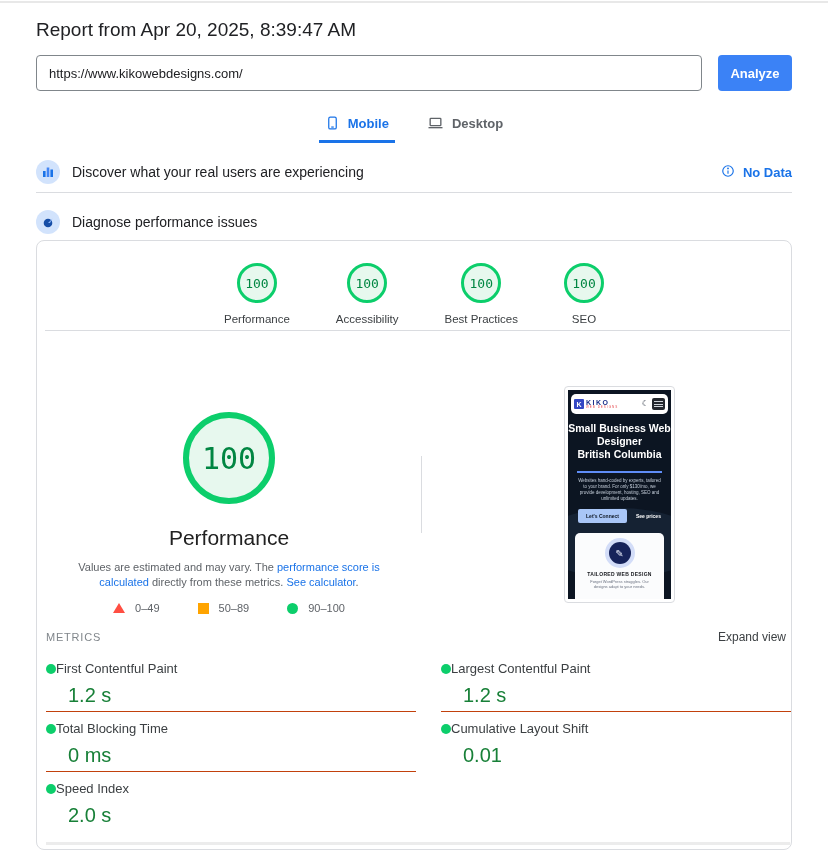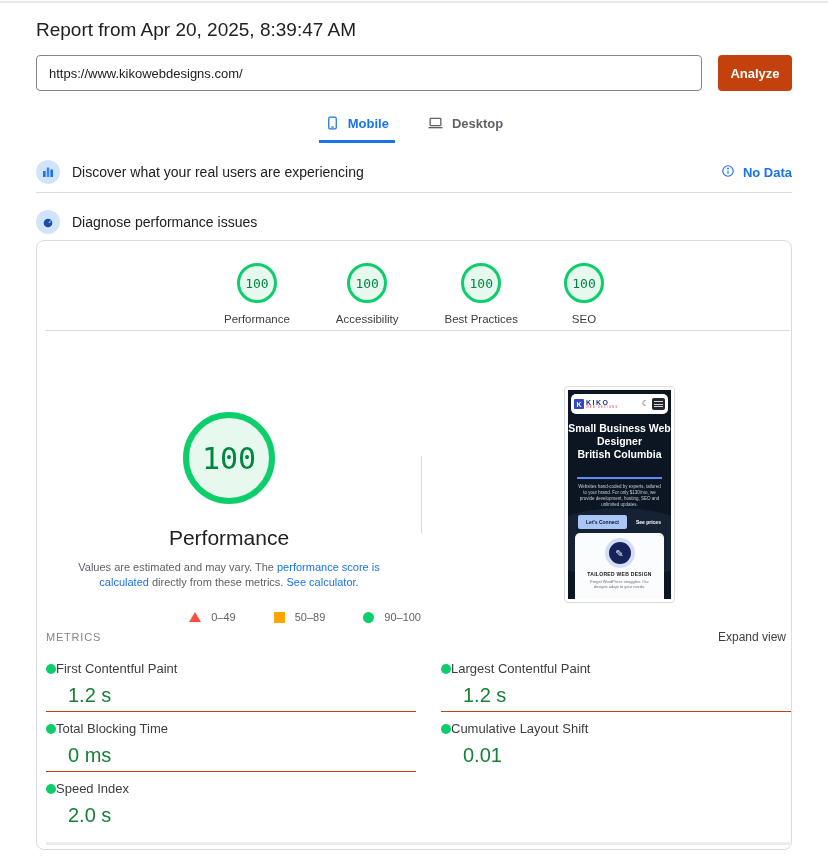--- a/index.html
+++ b/index.html
@@ -8,21 +8,21 @@
   .top-rule { height: 2px; background: #e8e8e8; margin-top: 1px; }
   .page { padding: 0 36px; }
 
   
   .report-title { margin-top: 15px; font-size: 19px; font-weight: 400; color: #202124; line-height: 24px; }
 
   
   .url-row { display: flex; gap: 16px; margin-top: 13px; border-radius: 10px; }
   .url-input { flex: 1; height: 36px; border: 1px solid #80868b; border-radius: 4px;
     font-size: 13px; color: #202124; padding: 0 12px; font-family: "Liberation Sans", sans-serif; outline: none; }
-  .analyze-btn { width: 74px; height: 36px; background: #c2410c; color: #fff; border: none;
+  .analyze-btn { width: 74px; height: 36px; background: #3b82f6; color: #fff; border: none;
     border-radius: 4px; font-size: 13px; font-weight: 700; cursor: pointer; font-family: "Liberation Sans", sans-serif; }
 
   
   .tabs { display: flex; justify-content: center; gap: 26px; margin-top: 20px; }
   .tab { display: flex; align-items: center; gap: 8px; padding: 4px 6px 9px; font-size: 13px;
     font-weight: 700; color: #5f6368; cursor: pointer; border-bottom: 3px solid transparent; }
   .tab.active { color: #1a73e8; border-bottom-color: #1a73e8; }
   .tab svg { display: block; }
 
   
@@ -50,21 +50,21 @@
 
   
   .perf-section { position: relative; height: 299px; }
   .gauge-col { position: absolute; left: 0; top: 0; width: 384px; text-align: center; }
   .big-gauge { width: 92px; height: 92px; margin: 81px auto 0; border: 6px solid #0cce6b;
     border-radius: 50%; background: #e7f8ee; color: #018642; display: flex; align-items: center;
     justify-content: center; font-family: "DejaVu Sans Mono", monospace; font-size: 30px; }
   .gauge-title { margin-top: 22px; font-size: 21px; color: #212121; font-weight: 400; }
   .disclaimer { width: 345px; margin: 10px auto 0; font-size: 11px; line-height: 15px; color: #5f6368; }
   .disclaimer a { color: #1a73e8; text-decoration: none; cursor: pointer; }
-  .legend { display: flex; justify-content: flex-end; align-items: center; gap: 38px; margin-top: 21px;
+  .legend { display: flex; justify-content: center; align-items: center; gap: 38px; margin-top: 12px;
     font-size: 11px; color: #5f6368; }
   .legend-item { display: flex; align-items: center; gap: 10px; }
   .sw-triangle { width: 0; height: 0; border-left: 6px solid transparent; border-right: 6px solid transparent;
     border-bottom: 10px solid #ff4e42; }
   .sw-square { width: 11px; height: 11px; background: #ffa400; }
   .sw-circle { width: 11px; height: 11px; border-radius: 50%; background: #0cce6b; }
   .v-divider { position: absolute; left: 384px; top: 125px; height: 77px; width: 1px; background: #dadce0; }
 
   
   .thumb { position: absolute; left: 527px; top: 55px; width: 111px; background: #fff;
@@ -78,21 +78,21 @@
   .ph-brand-txt { display: flex; flex-direction: column; line-height: 1; }
   .ph-brand-name { font-size: 7px; font-weight: 700; color: #1b2f8a; letter-spacing: 1.5px; }
   .ph-brand-sub { font-size: 3px; color: #e5484d; letter-spacing: 1px; }
   .ph-nav-right { display: flex; align-items: center; gap: 3px; }
   .ph-moon { font-size: 8px; color: #1f2937; line-height: 1; }
   .ph-menu { width: 13px; height: 12px; background: #23272e; border-radius: 2px; display: flex;
     flex-direction: column; justify-content: center; gap: 1.5px; padding: 0 2px; }
   .ph-menu span { display: block; height: 1px; background: #cfd4da; }
   .ph-headline { position: relative; z-index: 2; margin-top: 8px; text-align: center; color: #fff;
     font-size: 10.5px; line-height: 13px; font-weight: 700; }
-  .ph-underline { display: inline-block; border-bottom: 2px solid #5f8df7; padding-bottom: 16px; }
+  .ph-underline { display: inline-block; border-bottom: 2px solid #5f8df7; padding-bottom: 10px; }
   .ph-body { position: relative; z-index: 2; margin: 5px 9px 0; text-align: center; font-size: 4.5px;
     line-height: 6px; color: #c3ccd8; }
   .ph-cta-row { position: relative; z-index: 2; display: flex; justify-content: center; align-items: center;
     gap: 9px; margin-top: 7px; }
   .ph-cta-primary { background: #a9c6f7; color: #0c1522; font-size: 5px; font-weight: 700;
     padding: 4px 8px; border-radius: 2px; }
   .ph-cta-secondary { color: #fff; font-size: 5px; font-weight: 700; }
   .ph-wave { position: absolute; left: -30%; top: 118px; width: 160%; height: 70px; background: #152233;
     border-radius: 50%; z-index: 1; }
   .ph-card { position: absolute; left: 7px; right: 7px; bottom: 0; height: 66px; background: #fbfcfd;

